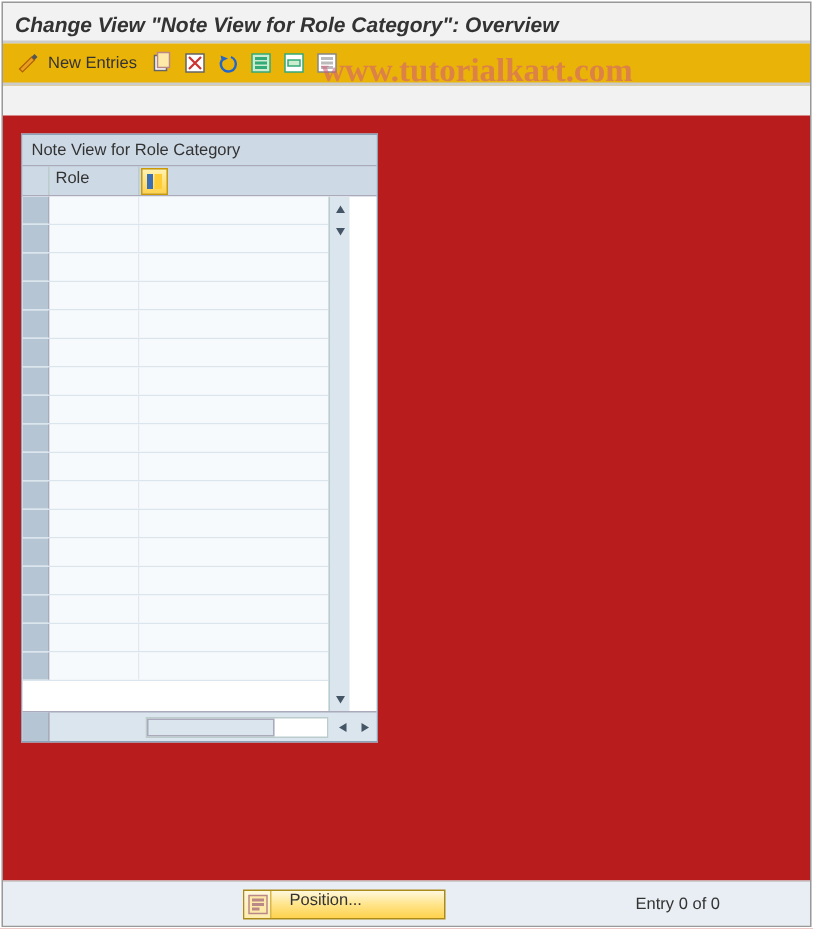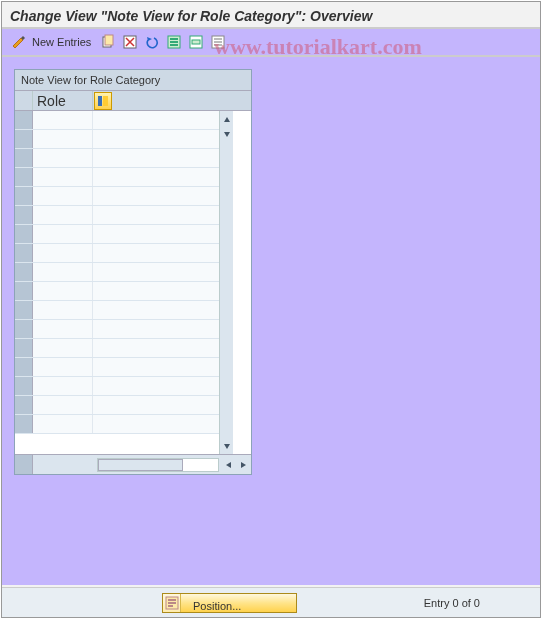--- a/index.html
+++ b/index.html
@@ -25,39 +25,40 @@
     font-size: 14px;
     color: #333;
     padding: 6px 8px 3px 8px;
     border-bottom: 2px solid #ccc;
     background: #f2f2f2;
   }
   .toolbar {
     display: flex;
     align-items: center;
     padding: 4px 6px;
-    background: #c4b5fd;
+    background: #eab308;
     border-bottom: 2px solid #ccc;
     height: 28px;
   }
   .tb-icon {
     width: 18px; height: 18px;
     margin: 0 2px;
     display: inline-flex;
     align-items: center;
     justify-content: center;
   }
   .tb-text {
     margin: 0 6px 0 2px;
     font-size: 11px;
   }
   .content-area {
-    background: #c4b5fd;
+    background: #b91c1c;
     height: 528px;
     padding: 12px;
+    margin-top: 20px;
   }
   .table-box {
     border: 1px solid #8ca3b8;
     background: #dbe5ee;
     width: 238px;
     height: 406px;
     display: flex;
     flex-direction: column;
   }
   .tbl-title {
@@ -65,21 +66,21 @@
     padding: 4px 6px;
     font-size: 11px;
     border-bottom: 1px solid #aab;
     height: 21px;
   }
   .tbl-header {
     display: flex;
     background: #cdd9e5;
     height: 20px;
     border-bottom: 1px solid #aab;
-    font-size: 14px;
+    font-size: 11px;
   }
   .hcell-row { width: 18px; border-right: 1px solid #bcc; }
   .hcell-role { width: 60px; border-right: 1px solid #bcc; padding: 2px 4px; }
   .hcell-note { flex: 1; padding: 2px 4px; }
   .hcell-cfg {
     width: 18px; height: 18px;
     background: linear-gradient(#fff2b0,#ffd24d);
     border: 1px solid #cc9a00;
     margin: 1px;
     display: flex; align-items: center; justify-content: center;
@@ -159,21 +160,21 @@
     display: flex;
     align-items: center;
   }
   .pos-btn {
     position: relative;
     left: 160px;
     height: 20px;
     width: 135px;
     border: 1px solid #ab8a1a;
     background: linear-gradient(#fff8dc,#ffe48a,#ffd24d);
-    display: flex; align-items: flex-end;
+    display: flex; align-items: flex-start;
     font-size: 11px;
     color: #333;
   }
   .pos-btn .ic {
     width: 18px; height: 18px;
     display:flex;align-items:center;justify-content:center;
     border-right: 1px solid #d8b84a;
     background: linear-gradient(#fff8dc,#ffecad);
   }
   .pos-btn .lab { padding-left: 12px; }

